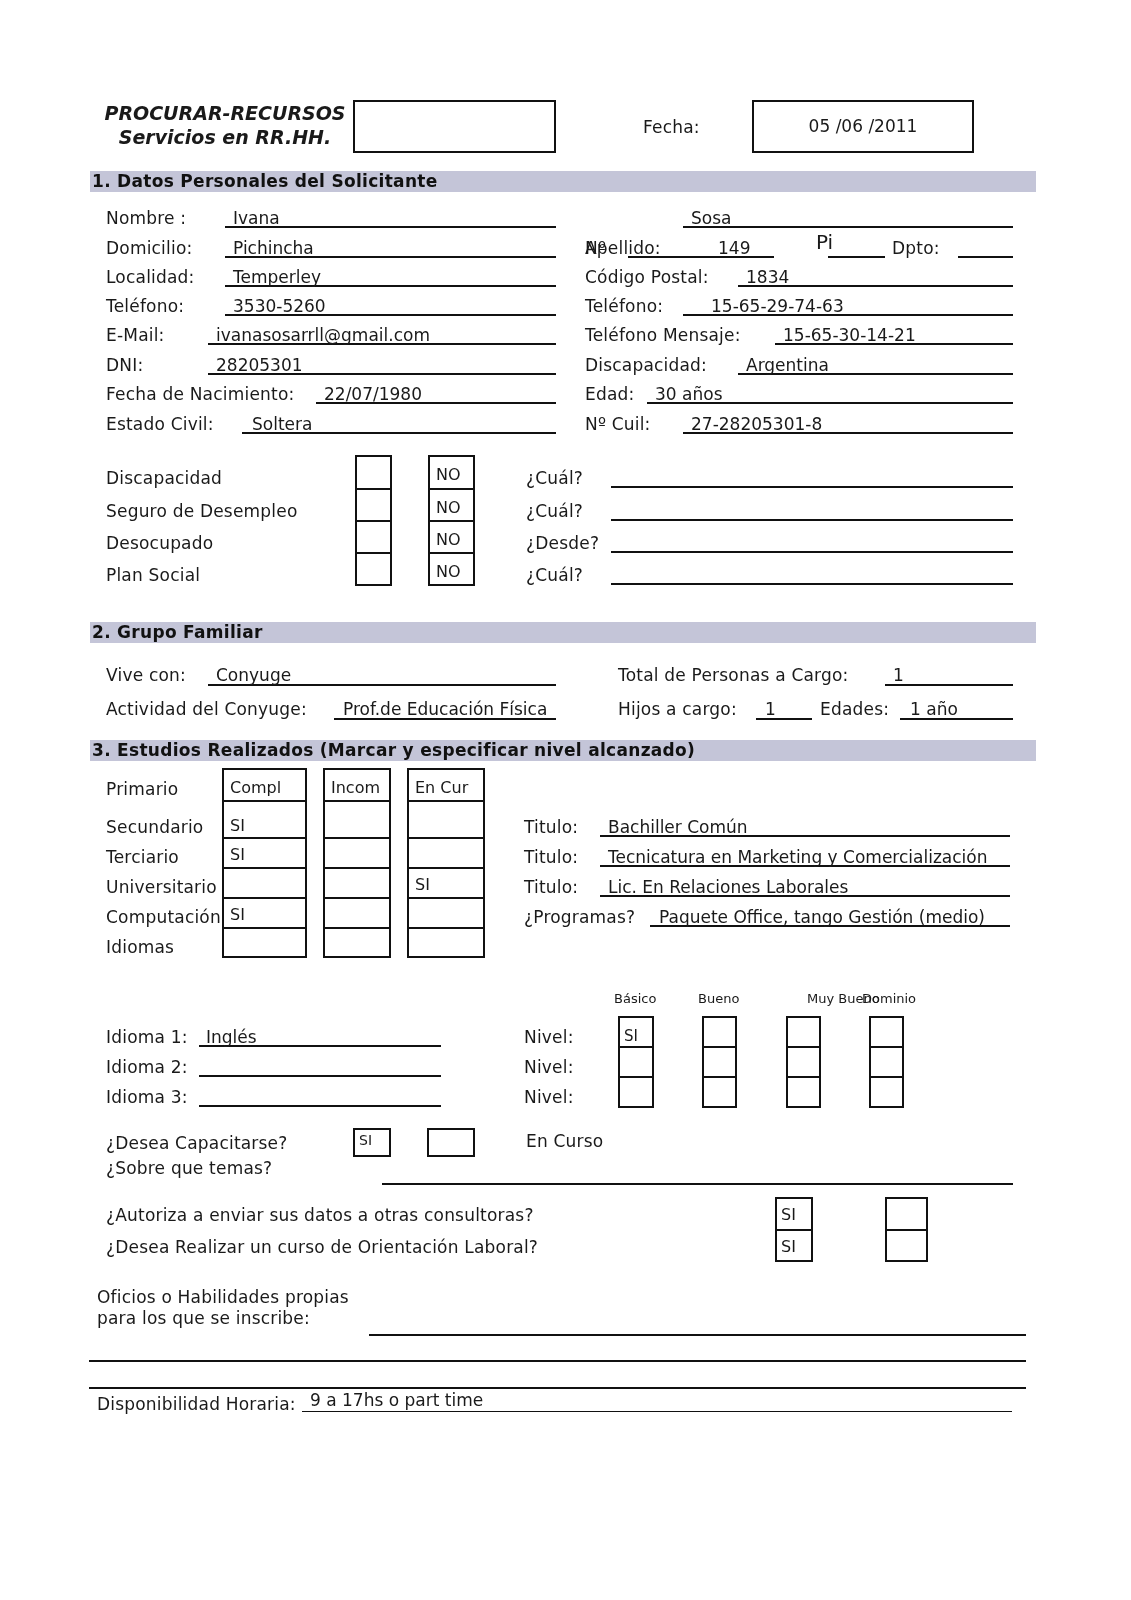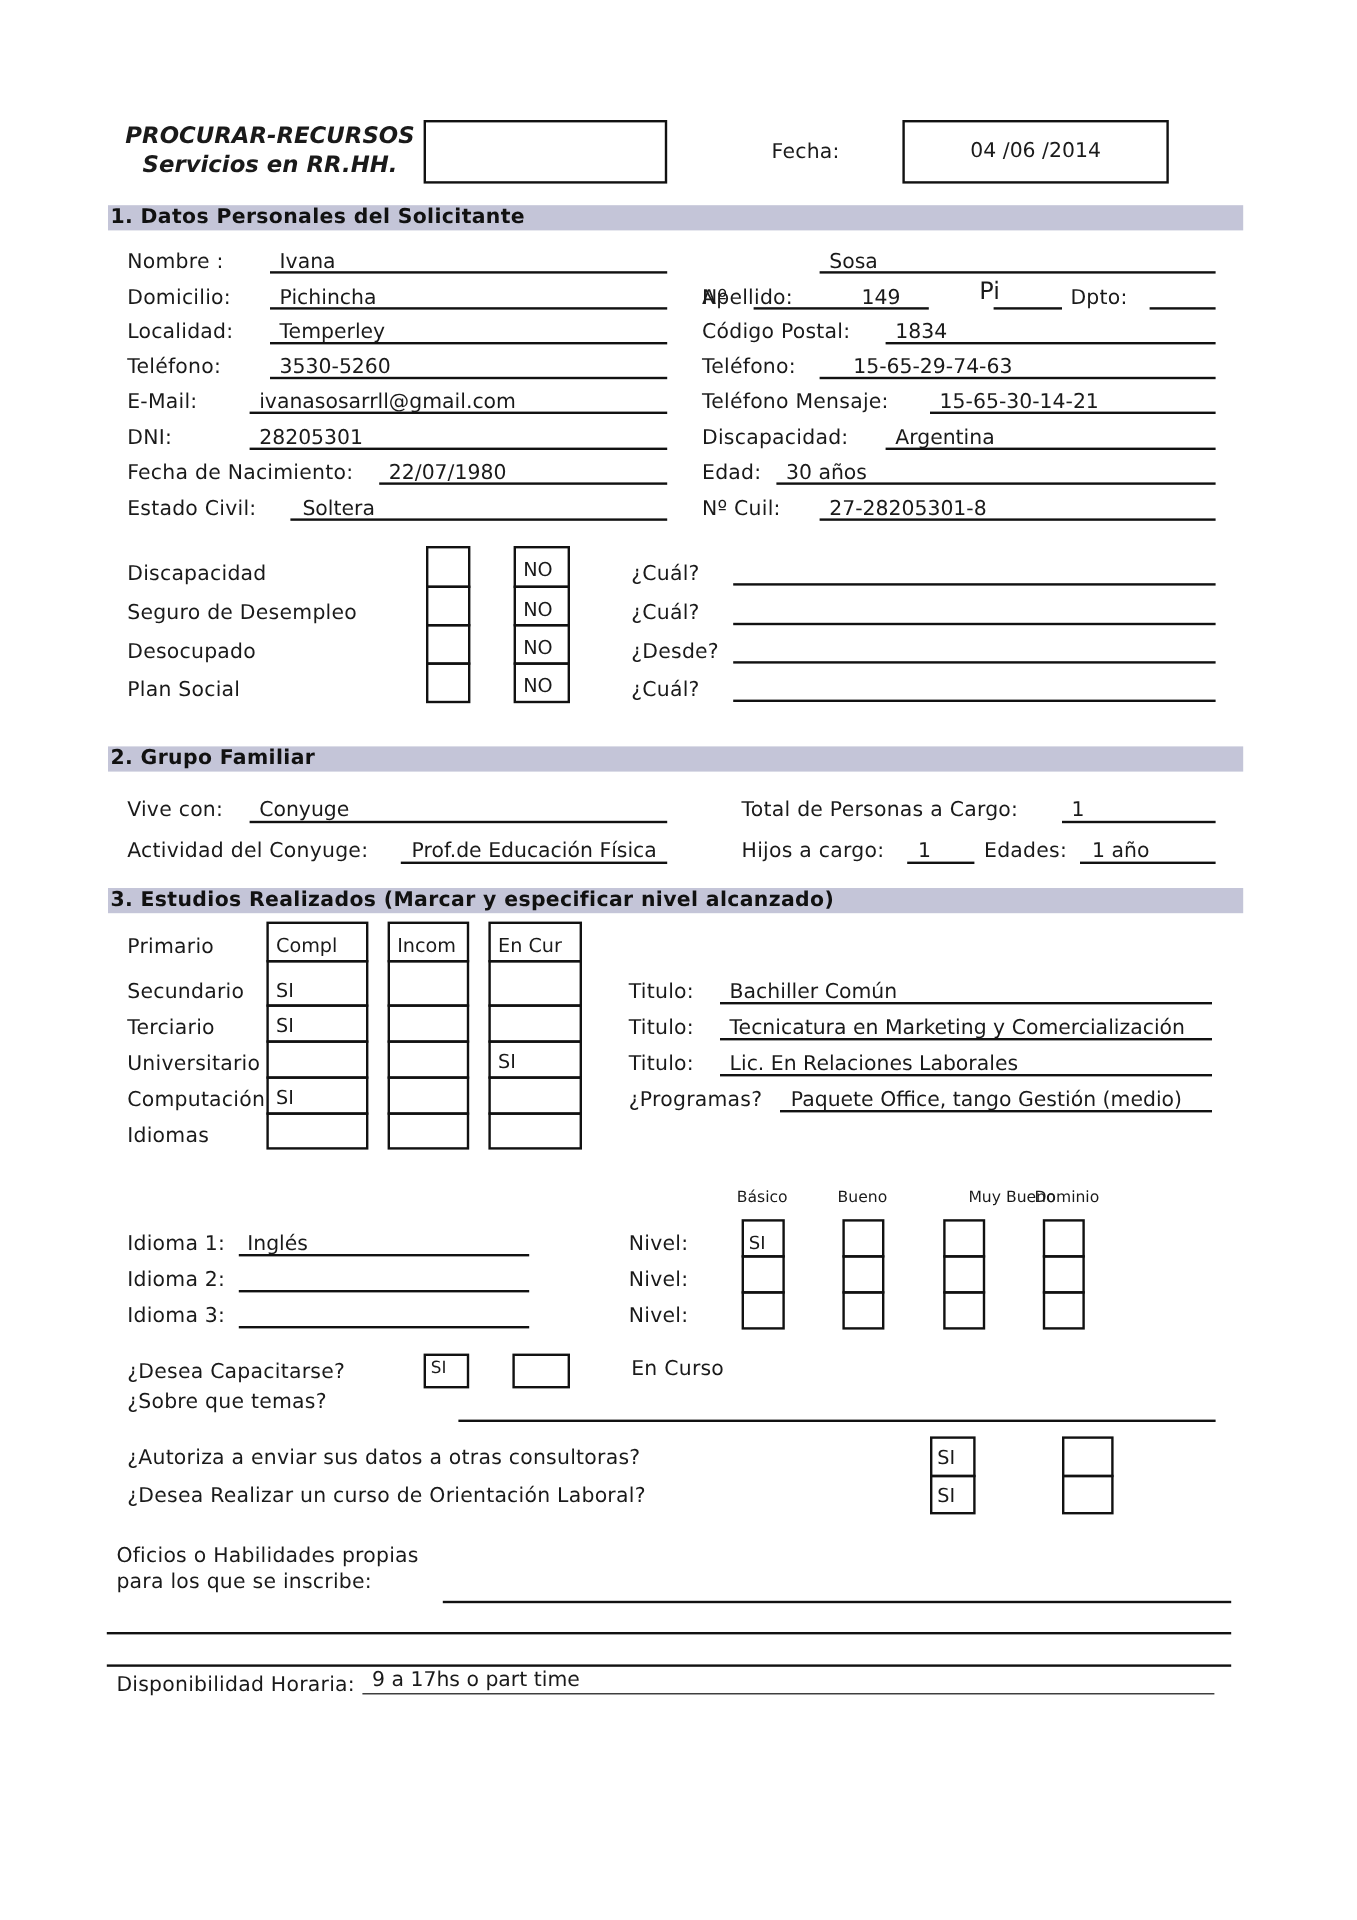--- a/index.html
+++ b/index.html
@@ -21,21 +21,21 @@
 </head>
 <body>
 
 <div class="abs title" style="left:104px; top:101px; width:242px;">
   <div>PROCURAR-RECURSOS</div>
   <div>Servicios en RR.HH.</div>
 </div>
 <div class="box" style="left:353px; top:100px; width:203px; height:53px;"></div>
 <div class="abs lbl" style="left:643px; top:117px;">Fecha:</div>
 <div class="box" style="left:752px; top:100px; width:222px; height:53px; text-align:center; line-height:49px; font-size:17px;">
-  <span>04 /06 /2014</span>
+  <span>05 /06 /2011</span>
 </div>
 
 <div class="hdr-bar" style="top:171px;"></div>
 <div class="hdr-text" style="top:171px;">1. Datos Personales del Solicitante</div>
 
 <div>
   <div class="abs lbl" style="left:106px; top:208px;">Nombre :</div>
   <div class="line" style="left:225px; top:226px; width:331px;"></div>
   <div class="abs val" style="left:233px; top:208px;">Ivana</div>
 

